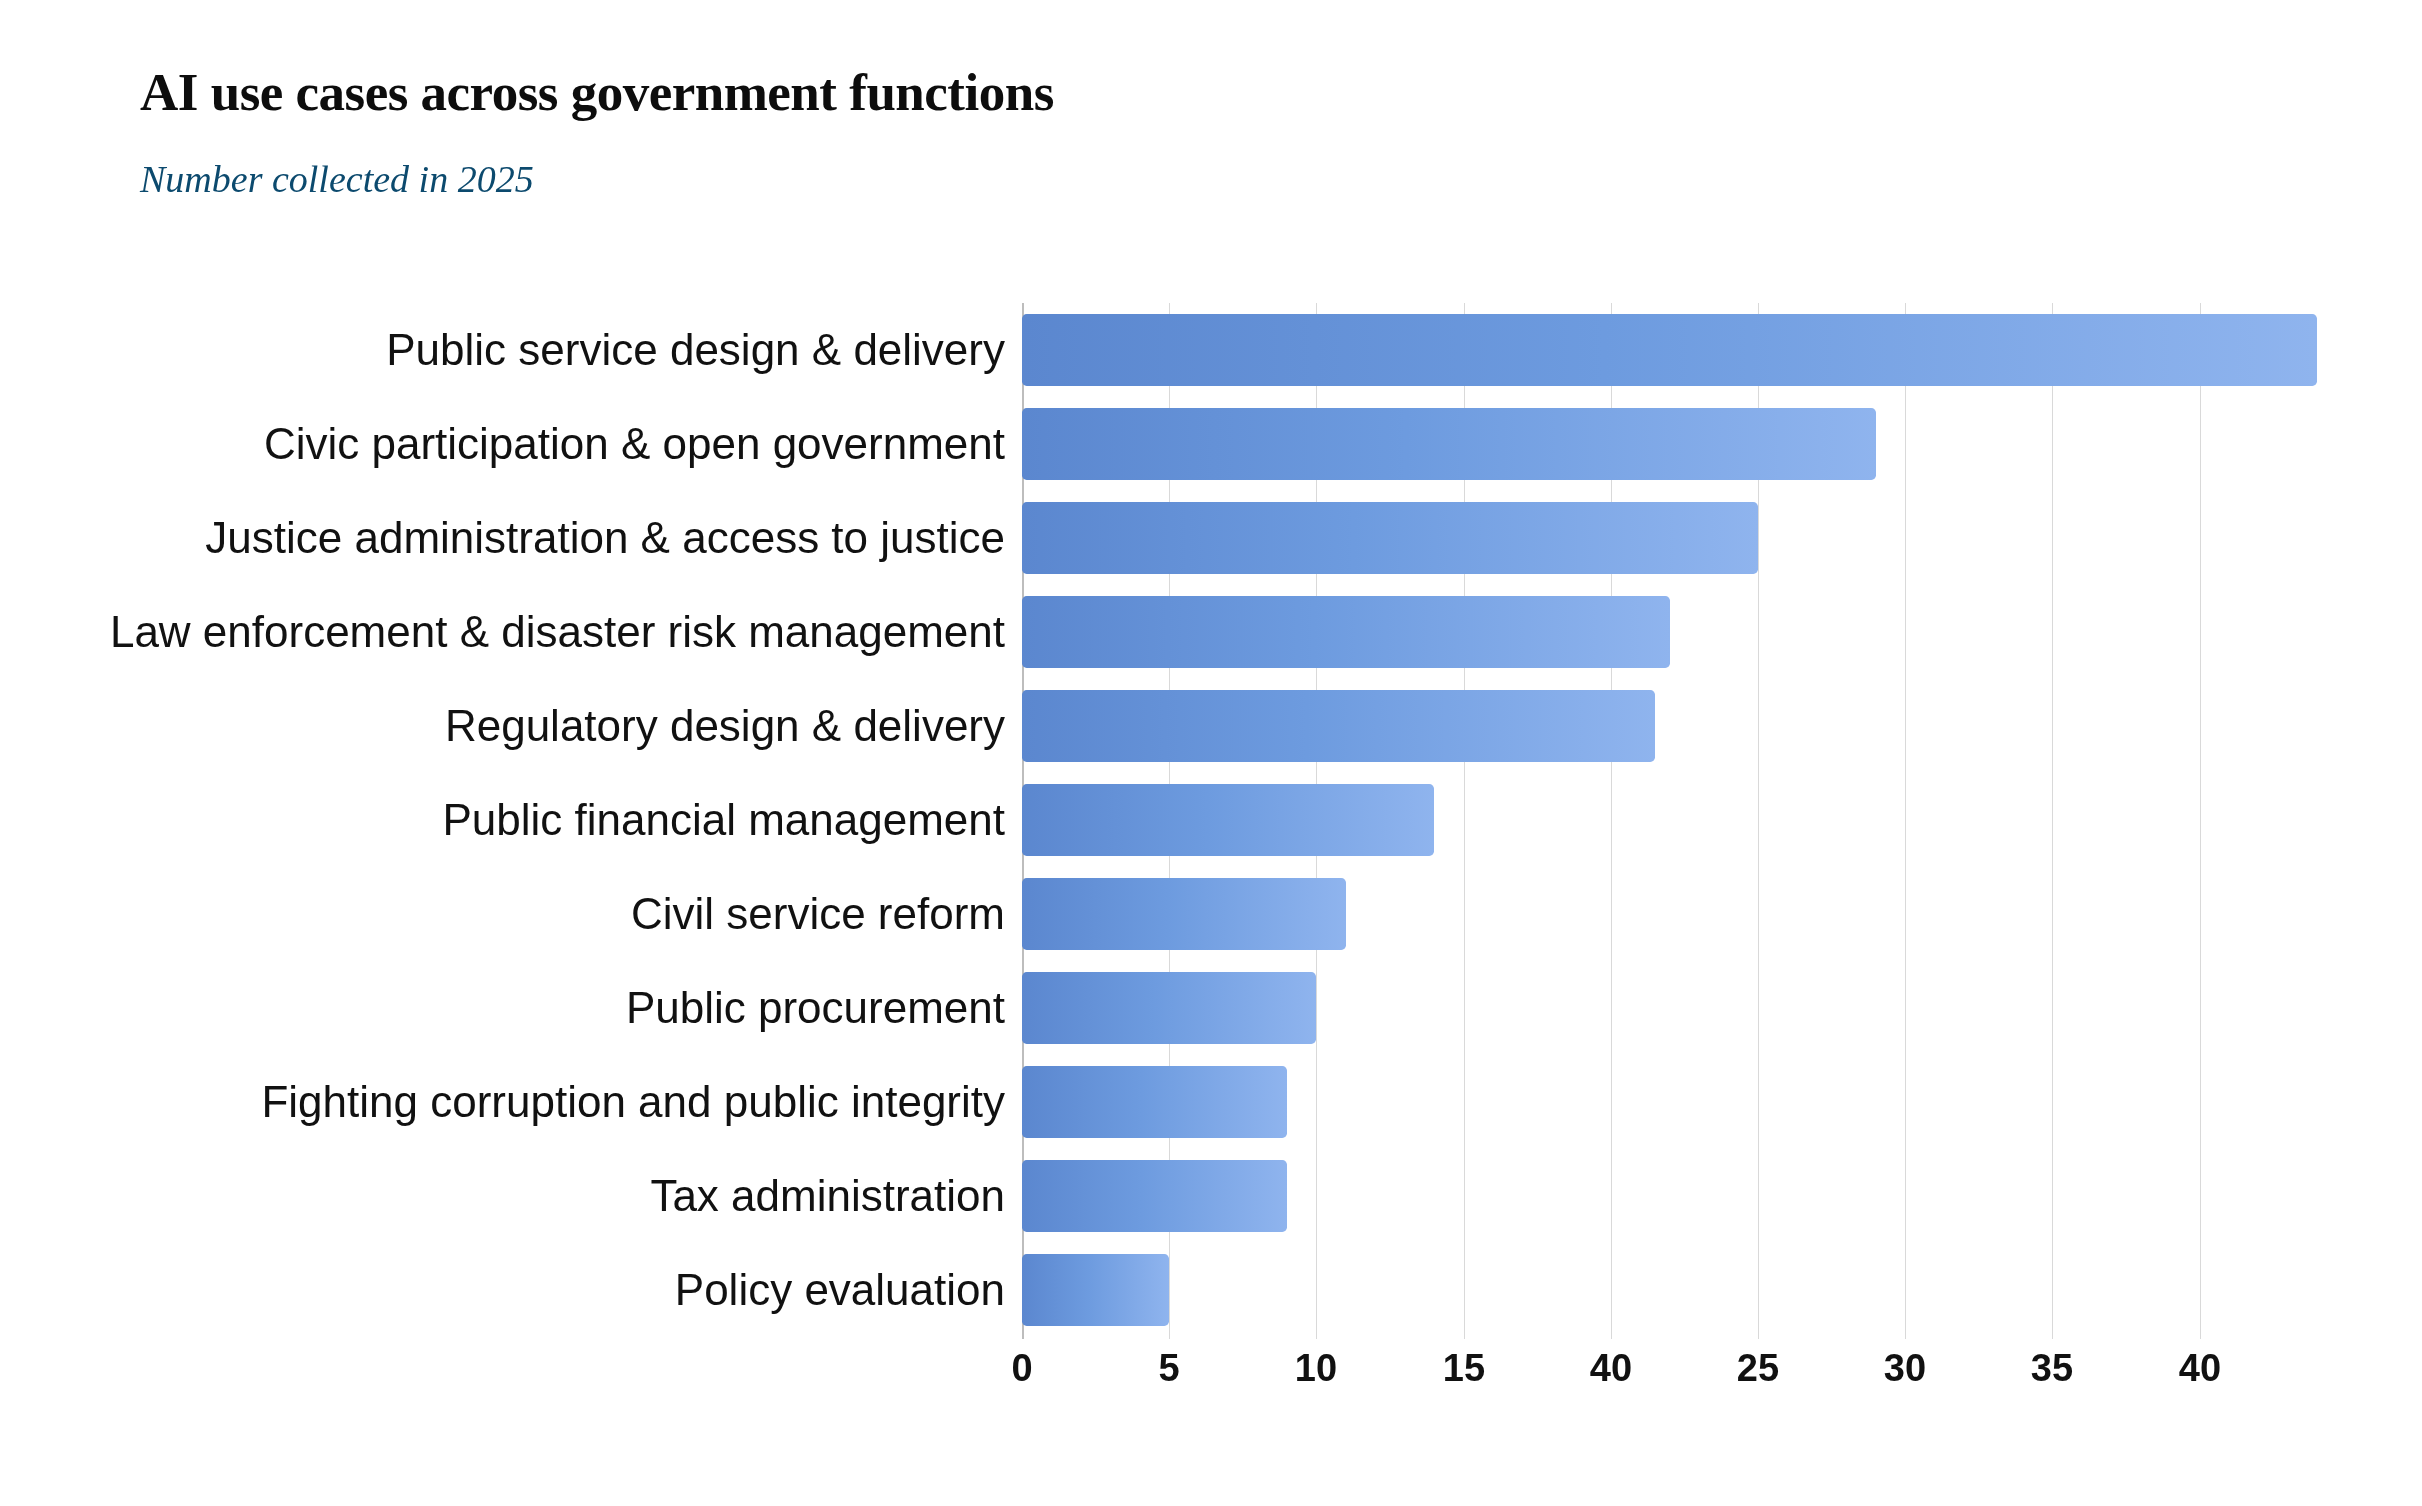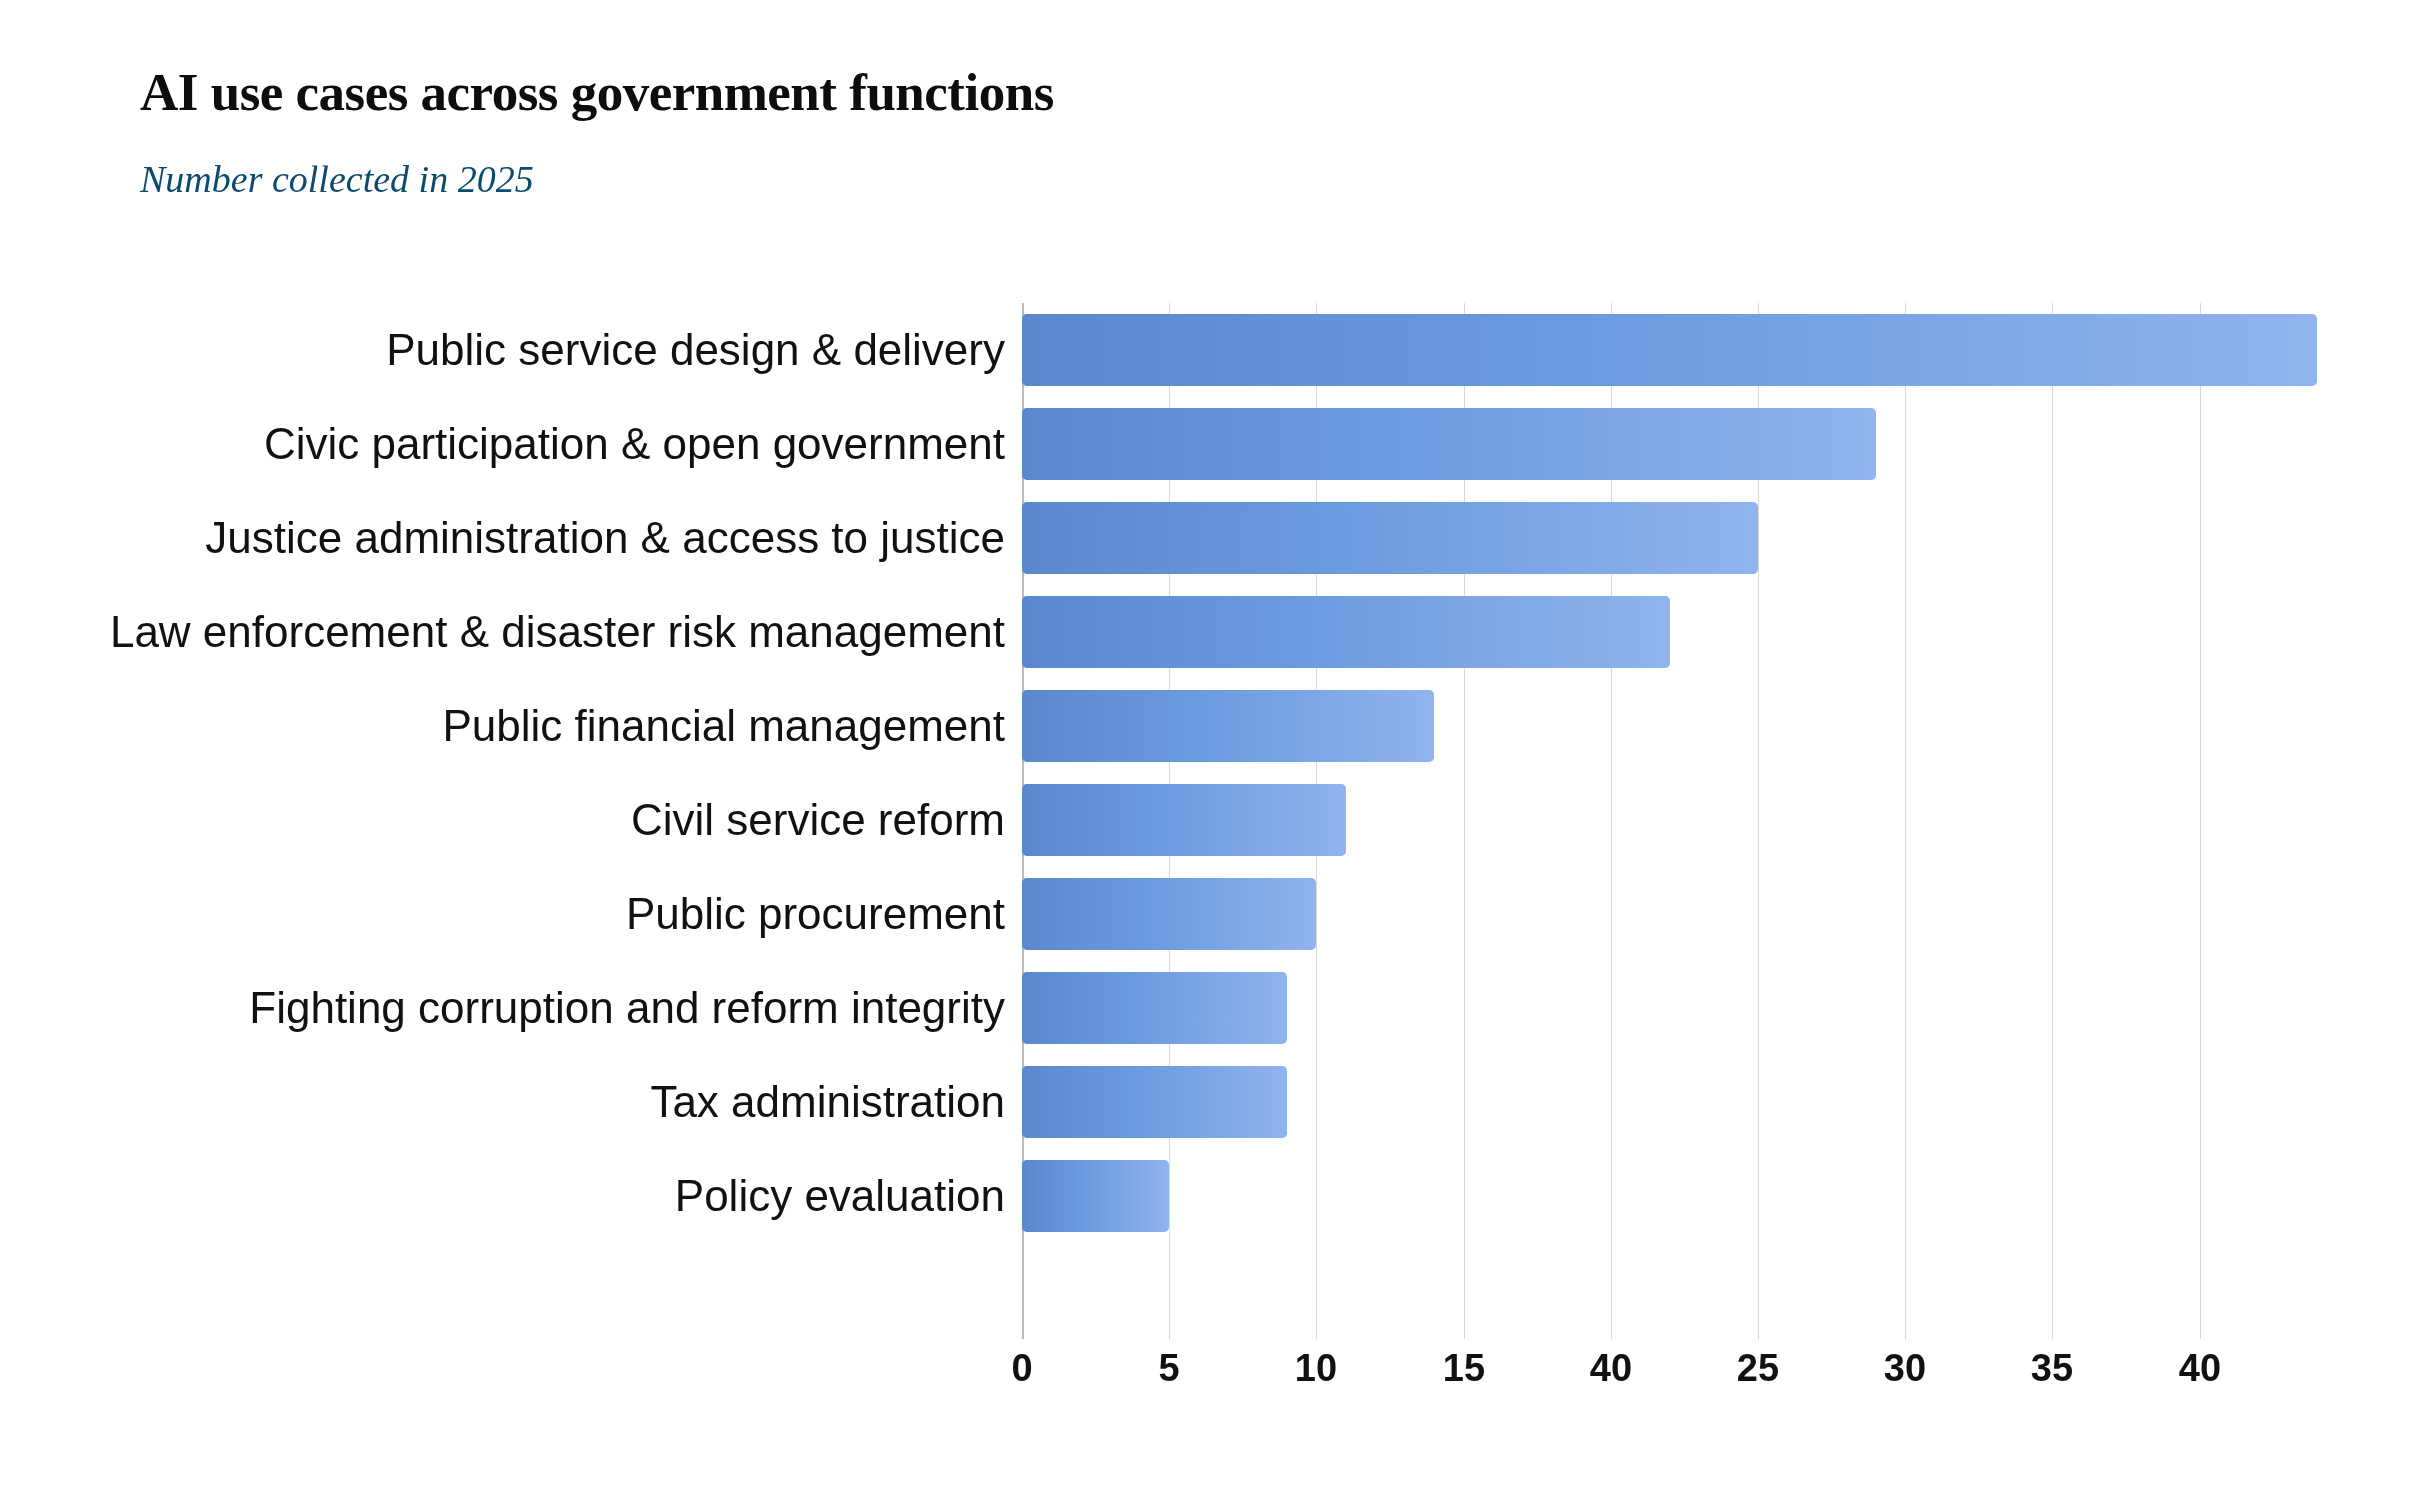--- a/index.html
+++ b/index.html
@@ -146,33 +146,37 @@
         </div>
         <div class="bar-row">
           <div class="bar-label">Justice administration &amp; access to justice</div>
           <div class="bar" title="Justice administration &amp; access to justice: 25" style="width: 736px;"></div>
         </div>
         <div class="bar-row">
           <div class="bar-label">Law enforcement &amp; disaster risk management</div>
           <div class="bar" title="Law enforcement &amp; disaster risk management: 22" style="width: 648px;"></div>
         </div>
         <div class="bar-row">
+          <div class="bar-label">Regulatory design &amp; delivery</div>
+          <div class="bar" title="Regulatory design &amp; delivery: 21.5" style="width: 633px;"></div>
+        </div>
+        <div class="bar-row">
           <div class="bar-label">Public financial management</div>
           <div class="bar" title="Public financial management: 14" style="width: 412px;"></div>
         </div>
         <div class="bar-row">
           <div class="bar-label">Civil service reform</div>
           <div class="bar" title="Civil service reform: 11" style="width: 324px;"></div>
         </div>
         <div class="bar-row">
           <div class="bar-label">Public procurement</div>
           <div class="bar" title="Public procurement: 10" style="width: 294px;"></div>
         </div>
         <div class="bar-row">
-          <div class="bar-label">Fighting corruption and reform integrity</div>
+          <div class="bar-label">Fighting corruption and public integrity</div>
           <div class="bar" title="Fighting corruption and public integrity: 9" style="width: 265px;"></div>
         </div>
         <div class="bar-row">
           <div class="bar-label">Tax administration</div>
           <div class="bar" title="Tax administration: 9" style="width: 265px;"></div>
         </div>
         <div class="bar-row">
           <div class="bar-label">Policy evaluation</div>
           <div class="bar" title="Policy evaluation: 5" style="width: 147px;"></div>
         </div>

